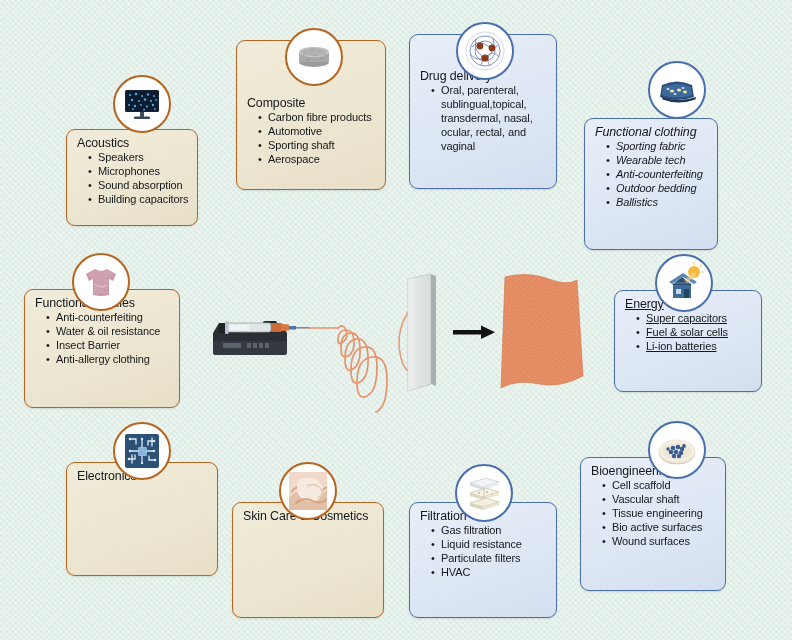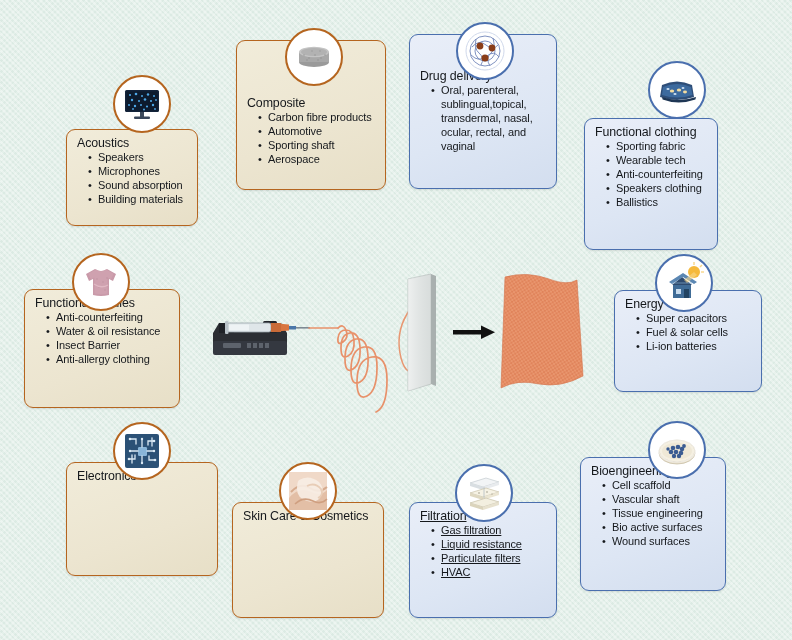--- a/index.html
+++ b/index.html
@@ -129,21 +129,21 @@
       <rect x="21" y="31" width="4" height="5" fill="#3d4a5c"></rect>
       <rect x="15" y="35.5" width="16" height="2.6" rx="1.1" fill="#39465a"></rect>
     </svg>
   </div>
   <div class="card beige" style="left:66px; top:129px; width:132px; height:97px;">
     <div class="card-title">Acoustics</div>
     <ul class="card-list">
       <li>Speakers</li>
       <li>Microphones</li>
       <li>Sound absorption</li>
-      <li>Building materials</li>
+      <li>Building capacitors</li>
     </ul>
   </div>
 
   <div class="badge beige" style="left:285px; top:28px;">
     <svg width="46" height="46" viewBox="0 0 46 46">
       <ellipse cx="23" cy="28" rx="15" ry="5" fill="#9a9a9a"></ellipse>
       <rect x="8" y="18" width="30" height="10" fill="#a8a8a8"></rect>
       <ellipse cx="23" cy="18" rx="15" ry="5.2" fill="#c4c4c4"></ellipse>
       <ellipse cx="23" cy="18" rx="13" ry="4" fill="#b2b2b2"></ellipse>
       <g fill="#8d8d8d" opacity="0.75">
@@ -202,27 +202,27 @@
         <ellipse cx="31" cy="25" rx="2" ry="1.4"></ellipse>
       </g>
       <g fill="#cfe0f2">
         <ellipse cx="14" cy="22" rx="1.6" ry="1.1"></ellipse>
         <ellipse cx="29" cy="21" rx="1.5" ry="1"></ellipse>
         <ellipse cx="21" cy="27" rx="1.6" ry="1.1"></ellipse>
       </g>
       <path d="M8 30 q17 6 34 0 l-0.6 2.6 q-17 6 -32.8 0 z" fill="#1e3654"></path>
     </svg>
   </div>
-  <div class="card blue" style="left:584px; top:118px; width:134px; height:132px;">
+  <div class="card blue" style="left:584px; top:118px; width:134px; height:132px;font-style:italic;">
     <div class="card-title">Functional clothing</div>
     <ul class="card-list">
       <li>Sporting fabric</li>
       <li>Wearable tech</li>
       <li>Anti-counterfeiting</li>
-      <li>Speakers clothing</li>
+      <li>Outdoor bedding</li>
       <li>Ballistics</li>
     </ul>
   </div>
 
   <div class="badge beige" style="left:72px; top:253px;">
     <svg width="46" height="46" viewBox="0 0 46 46">
       <path d="M17 10 l-9 5 l3 7 l4 -2 l0 16 q8 2 16 0 l0 -16 l4 2 l3 -7 l-9 -5 q-6 4 -12 0 z" fill="#c99aa9"></path>
       <path d="M18 10.5 q5 3.5 10 0 l7.5 4.2 l-2.4 5.6 l-3.6 -1.8 l0 16 q-6.5 1.6 -13 0 l0 -16 l-3.6 1.8 l-2.4 -5.6 z" fill="#cfa1af"></path>
       <g fill="#b8889a" opacity="0.7">
         <circle cx="19" cy="20" r="0.7"></circle>
@@ -258,21 +258,21 @@
       <g stroke="#83a9cc" stroke-width="0.7">
         <line x1="12" y1="24" x2="32" y2="24"></line>
       </g>
       <rect x="16" y="30" width="5" height="5" fill="#c9dcee"></rect>
       <rect x="24" y="30" width="5" height="9" fill="#224463"></rect>
       <g fill="#f8d98e" opacity="0.6">
         <path d="M24 21 l10 -8 l3 3 l-10 8 z"></path>
       </g>
     </svg>
   </div>
-  <div class="card blue" style="left:614px; top:290px; width:148px; height:102px;">
+  <div class="card blue" style="left:614px; top:290px; width:148px; height:102px;text-decoration:underline;">
     <div class="card-title">Energy</div>
     <ul class="card-list">
       <li>Super capacitors</li>
       <li>Fuel &amp; solar cells</li>
       <li>Li-ion batteries</li>
     </ul>
   </div>
 
   <div id="center-illustration">
     <svg width="380" height="160" viewBox="0 0 380 160">
@@ -413,21 +413,21 @@
       <g>
         <path d="M9 33 L25 28 L38 32 L22 37 z" fill="#f3efe0" stroke="#c5bfa6" stroke-width="0.7"></path>
         <path d="M9 33 L22 37 L22 40 L9 36 z" fill="#dbd4bc"></path>
         <path d="M22 37 L38 32 L38 35 L22 40 z" fill="#e8e2cf"></path>
       </g>
       <g stroke="#b4bcc2" stroke-width="0.8">
         <line x1="23" y1="17" x2="23" y2="28"></line>
       </g>
     </svg>
   </div>
-  <div class="card blue" style="left:409px; top:502px; width:148px; height:116px;text-decoration:underline;">
+  <div class="card blue" style="left:409px; top:502px; width:148px; height:116px;">
     <div class="card-title">Filtration</div>
     <ul class="card-list">
       <li>Gas filtration</li>
       <li>Liquid resistance</li>
       <li>Particulate filters</li>
       <li>HVAC</li>
     </ul>
   </div>
 
   <div class="badge blue" style="left:648px; top:421px;">

